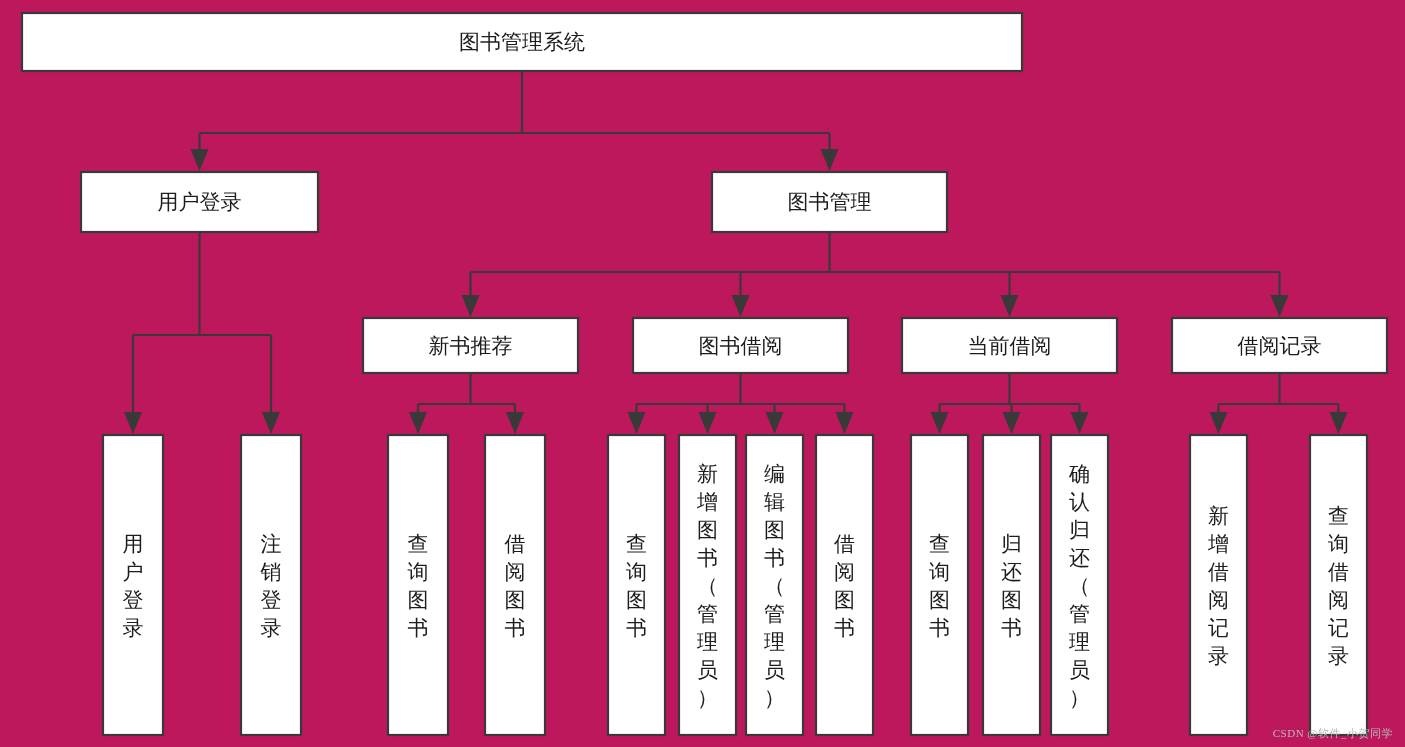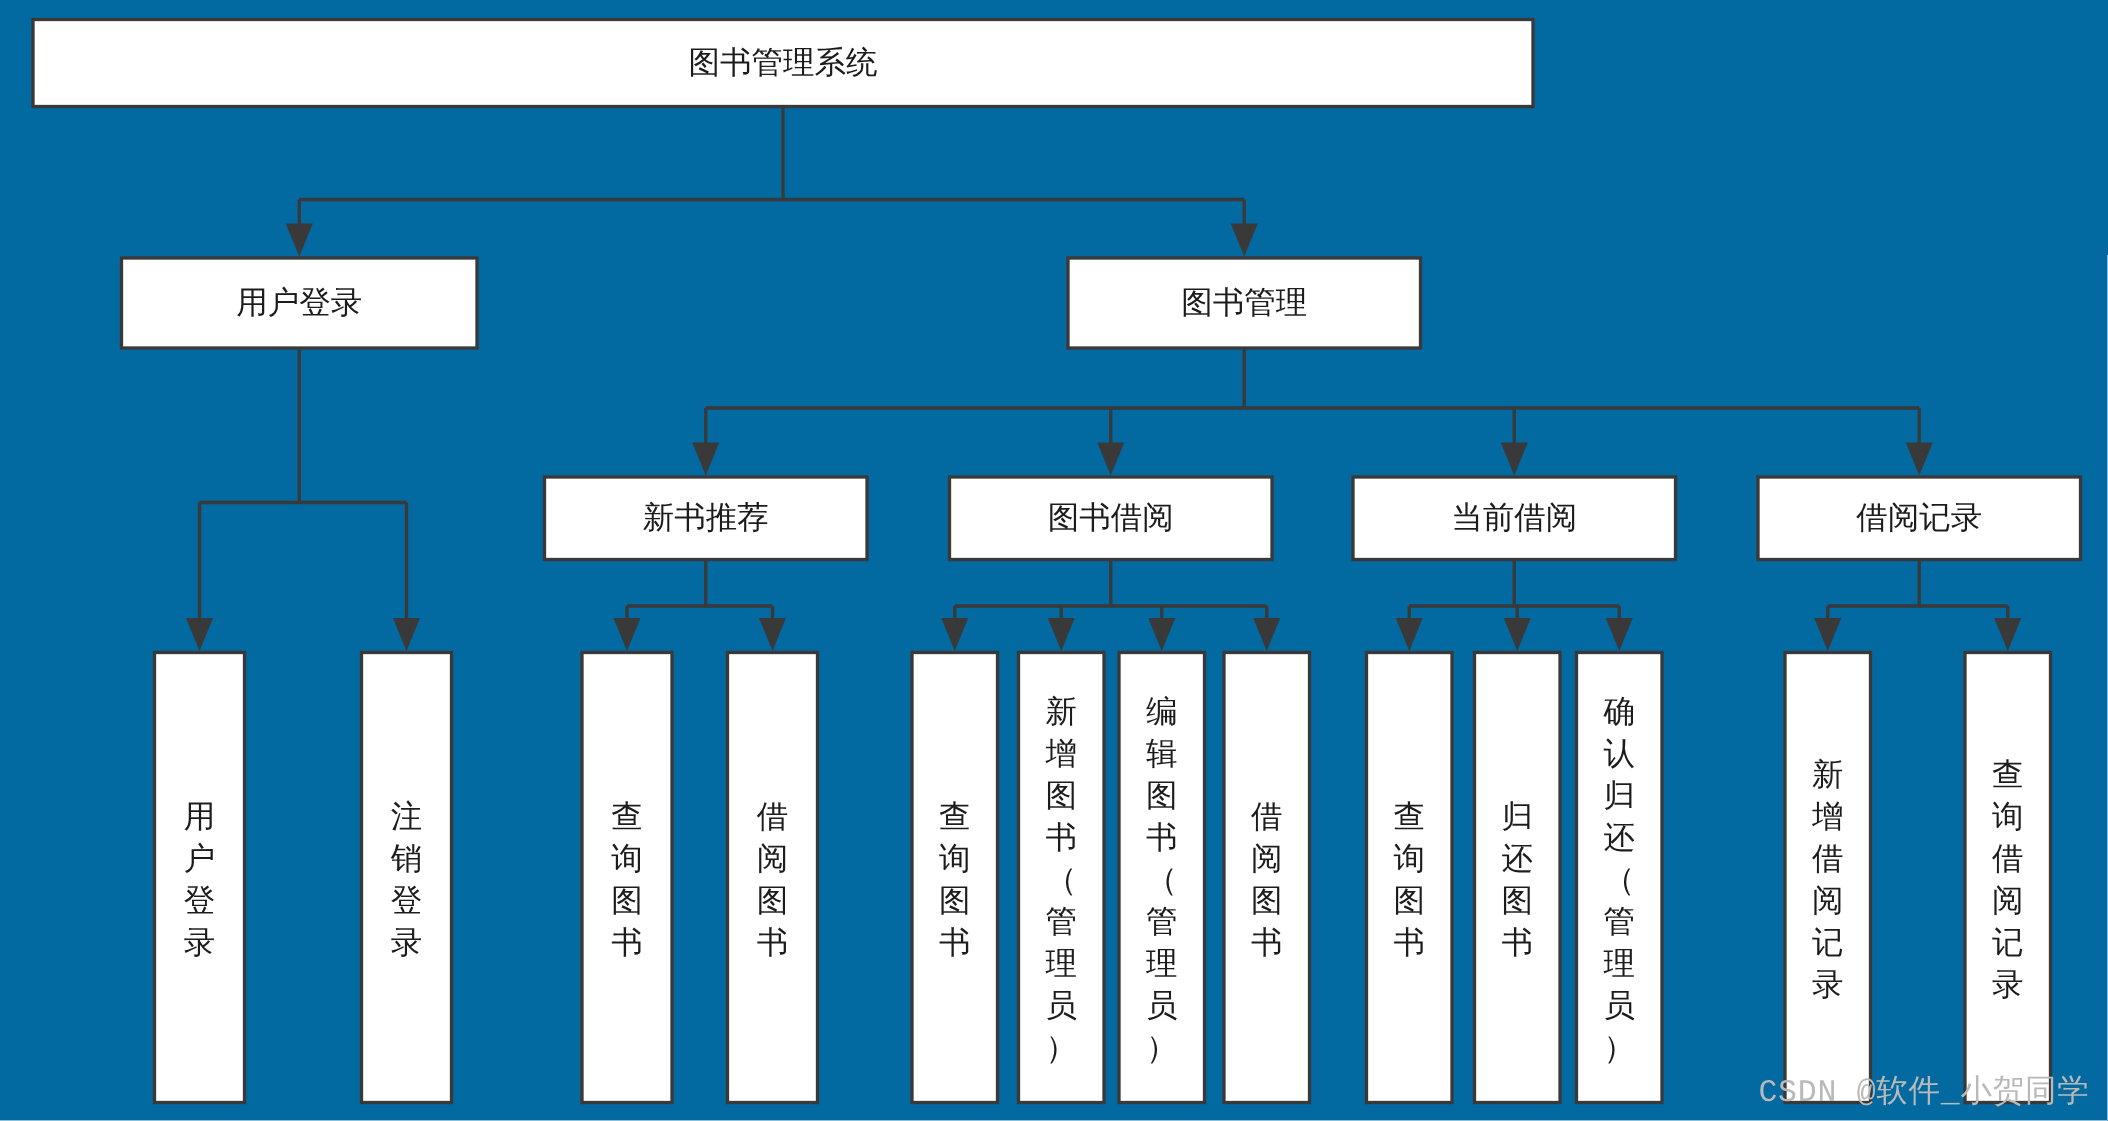--- a/index.html
+++ b/index.html
@@ -8,21 +8,21 @@
     padding: 0;
     background: #ffffff;
   }
   body {
     font-family: "DejaVu Sans", "Liberation Sans", sans-serif;
   }
   #canvas {
     position: relative;
     width: 1405px;
     height: 747px;
-    background: #0369a1;
+    background: #be185d;
     overflow: hidden;
   }
   svg#diagram {
     position: absolute;
     left: 0;
     top: 0;
     width: 1405px;
     height: 747px;
     display: block;
   }
@@ -51,22 +51,22 @@
   .node-label-vertical {
     fill: #1c1c1c;
     font-family: "DejaVu Sans", "Liberation Sans", sans-serif;
     font-size: 21px;
     text-anchor: middle;
   }
   .watermark {
     position: absolute;
     right: 12px;
     bottom: 6px;
-    font-family: Liberation Mono, monospace;
-    font-size: 21px;
+    font-family: Liberation Serif, serif;
+    font-size: 11px;
     color: #b9b9b9;
     white-space: nowrap;
     letter-spacing: 0.5px;
     user-select: none;
   }
 </style>
 </head>
 <body>
 
 <div id="canvas">

